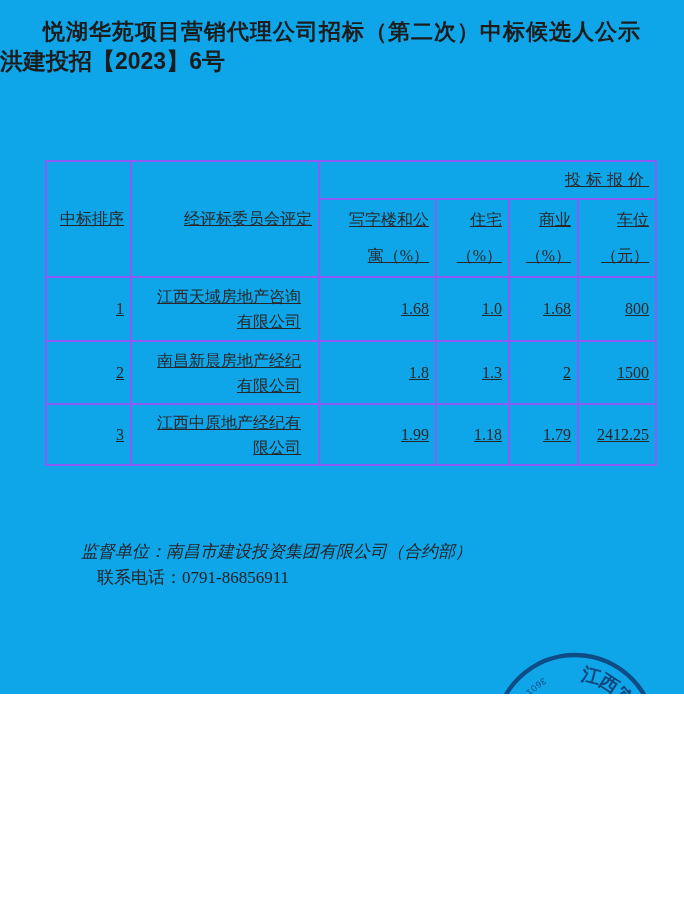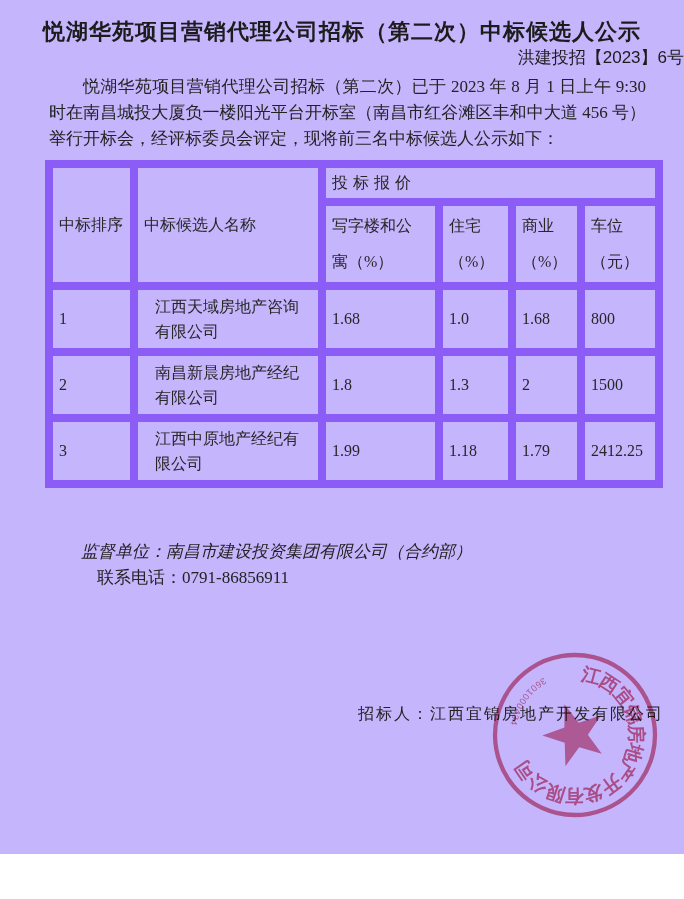--- a/index.html
+++ b/index.html
@@ -1,66 +1,67 @@
 <!DOCTYPE html>
 <html><head>
 <meta charset="utf-8">
 <style>
   * { margin: 0; padding: 0; box-sizing: border-box; }
   html, body { background: #ffffff; }
   .page {
     position: relative;
     width: 684px;
-    height: 854px;
-    background: #c4b5fd;
+    height: 694px;
+    background: #0ea5e9;
     font-family: "Liberation Serif", "DejaVu Serif", serif;
     color: #232323;
     overflow: hidden;
   }
   .doc-title {
     position: absolute;
     top: 17px; left: 0; right: 0;
     text-align: center;
     font-family: "Liberation Sans", "DejaVu Sans", sans-serif;
     font-size: 22px;
     font-weight: bold;
     letter-spacing: 1px;
     color: #1c1c1c;
   }
   .doc-number {
     position: absolute;
     top: 46px; left: 0; right: 0;
-    text-align: right;
-    font-family: "Liberation Sans", "DejaVu Sans", sans-serif;
-    font-size: 17px;
-    font-weight: normal;
+    text-align: left;
+    font-family: "Liberation Sans", "DejaVu Sans", sans-serif;
+    font-size: 23px;
+    font-weight: bold;
     color: #1c1c1c;
   }
   .intro {
     position: absolute;
     top: 74px; left: 49px; width: 597px;
     font-size: 17px;
     line-height: 26px;
     text-indent: 2em;
     text-align: justify;
   }
   table.bid-table {
     position: absolute;
     top: 160px; left: 45px;
     width: 610px;
     border-collapse: collapse;
     table-layout: fixed;
   }
   table.bid-table td {
-    border: 8px solid #8b5cf6;
-    text-align: left;
+    border: 2px solid #8b5cf6;
+    text-align: right;
     vertical-align: middle;
     font-size: 16px;
     padding: 2px 6px;
     color: #272727;
+    text-decoration: underline;
   }
   tr.hrow1 { height: 38px; }
   tr.hrow2 { height: 78px; }
   tr.drow1 { height: 64px; }
   tr.drow2 { height: 63px; }
   tr.drow3 { height: 61px; }
   .bid-group-cell { letter-spacing: 5px; font-size: 17px; }
   .hdr-line { line-height: 36px; }
   .candidate-cell { line-height: 25px; padding: 4px 17px !important; }
   .rank-cell, .num-cell { font-size: 16px; }
@@ -120,35 +121,34 @@
   }
 </style>
 </head>
 <body>
 
 <div class="page">
 
   <div class="doc-title">悦湖华苑项目营销代理公司招标（第二次）中标候选人公示</div>
   <div class="doc-number">洪建投招【2023】6号</div>
 
-  <p class="intro">悦湖华苑项目营销代理公司招标（第二次）已于 2023 年 8 月 1 日上午 9:30 时在南昌城投大厦负一楼阳光平台开标室（南昌市红谷滩区丰和中大道 456 号）举行开标会，经评标委员会评定，现将前三名中标候选人公示如下：</p>
 
   <table class="bid-table">
     <colgroup>
       <col style="width:85px">
       <col style="width:188px">
       <col style="width:117px">
       <col style="width:73px">
       <col style="width:69px">
       <col style="width:78px">
     </colgroup>
     <tbody>
       <tr class="hrow1">
         <td rowspan="2">中标排序</td>
-        <td rowspan="2">中标候选人名称</td>
+        <td rowspan="2">经评标委员会评定</td>
         <td colspan="4" class="bid-group-cell">投标报价</td>
       </tr>
       <tr class="hrow2">
         <td>
           <div class="hdr-line">写字楼和公</div>
           <div class="hdr-line">寓（%）</div>
         </td>
         <td>
           <div class="hdr-line">住宅</div>
           <div class="hdr-line">（%）</div>

